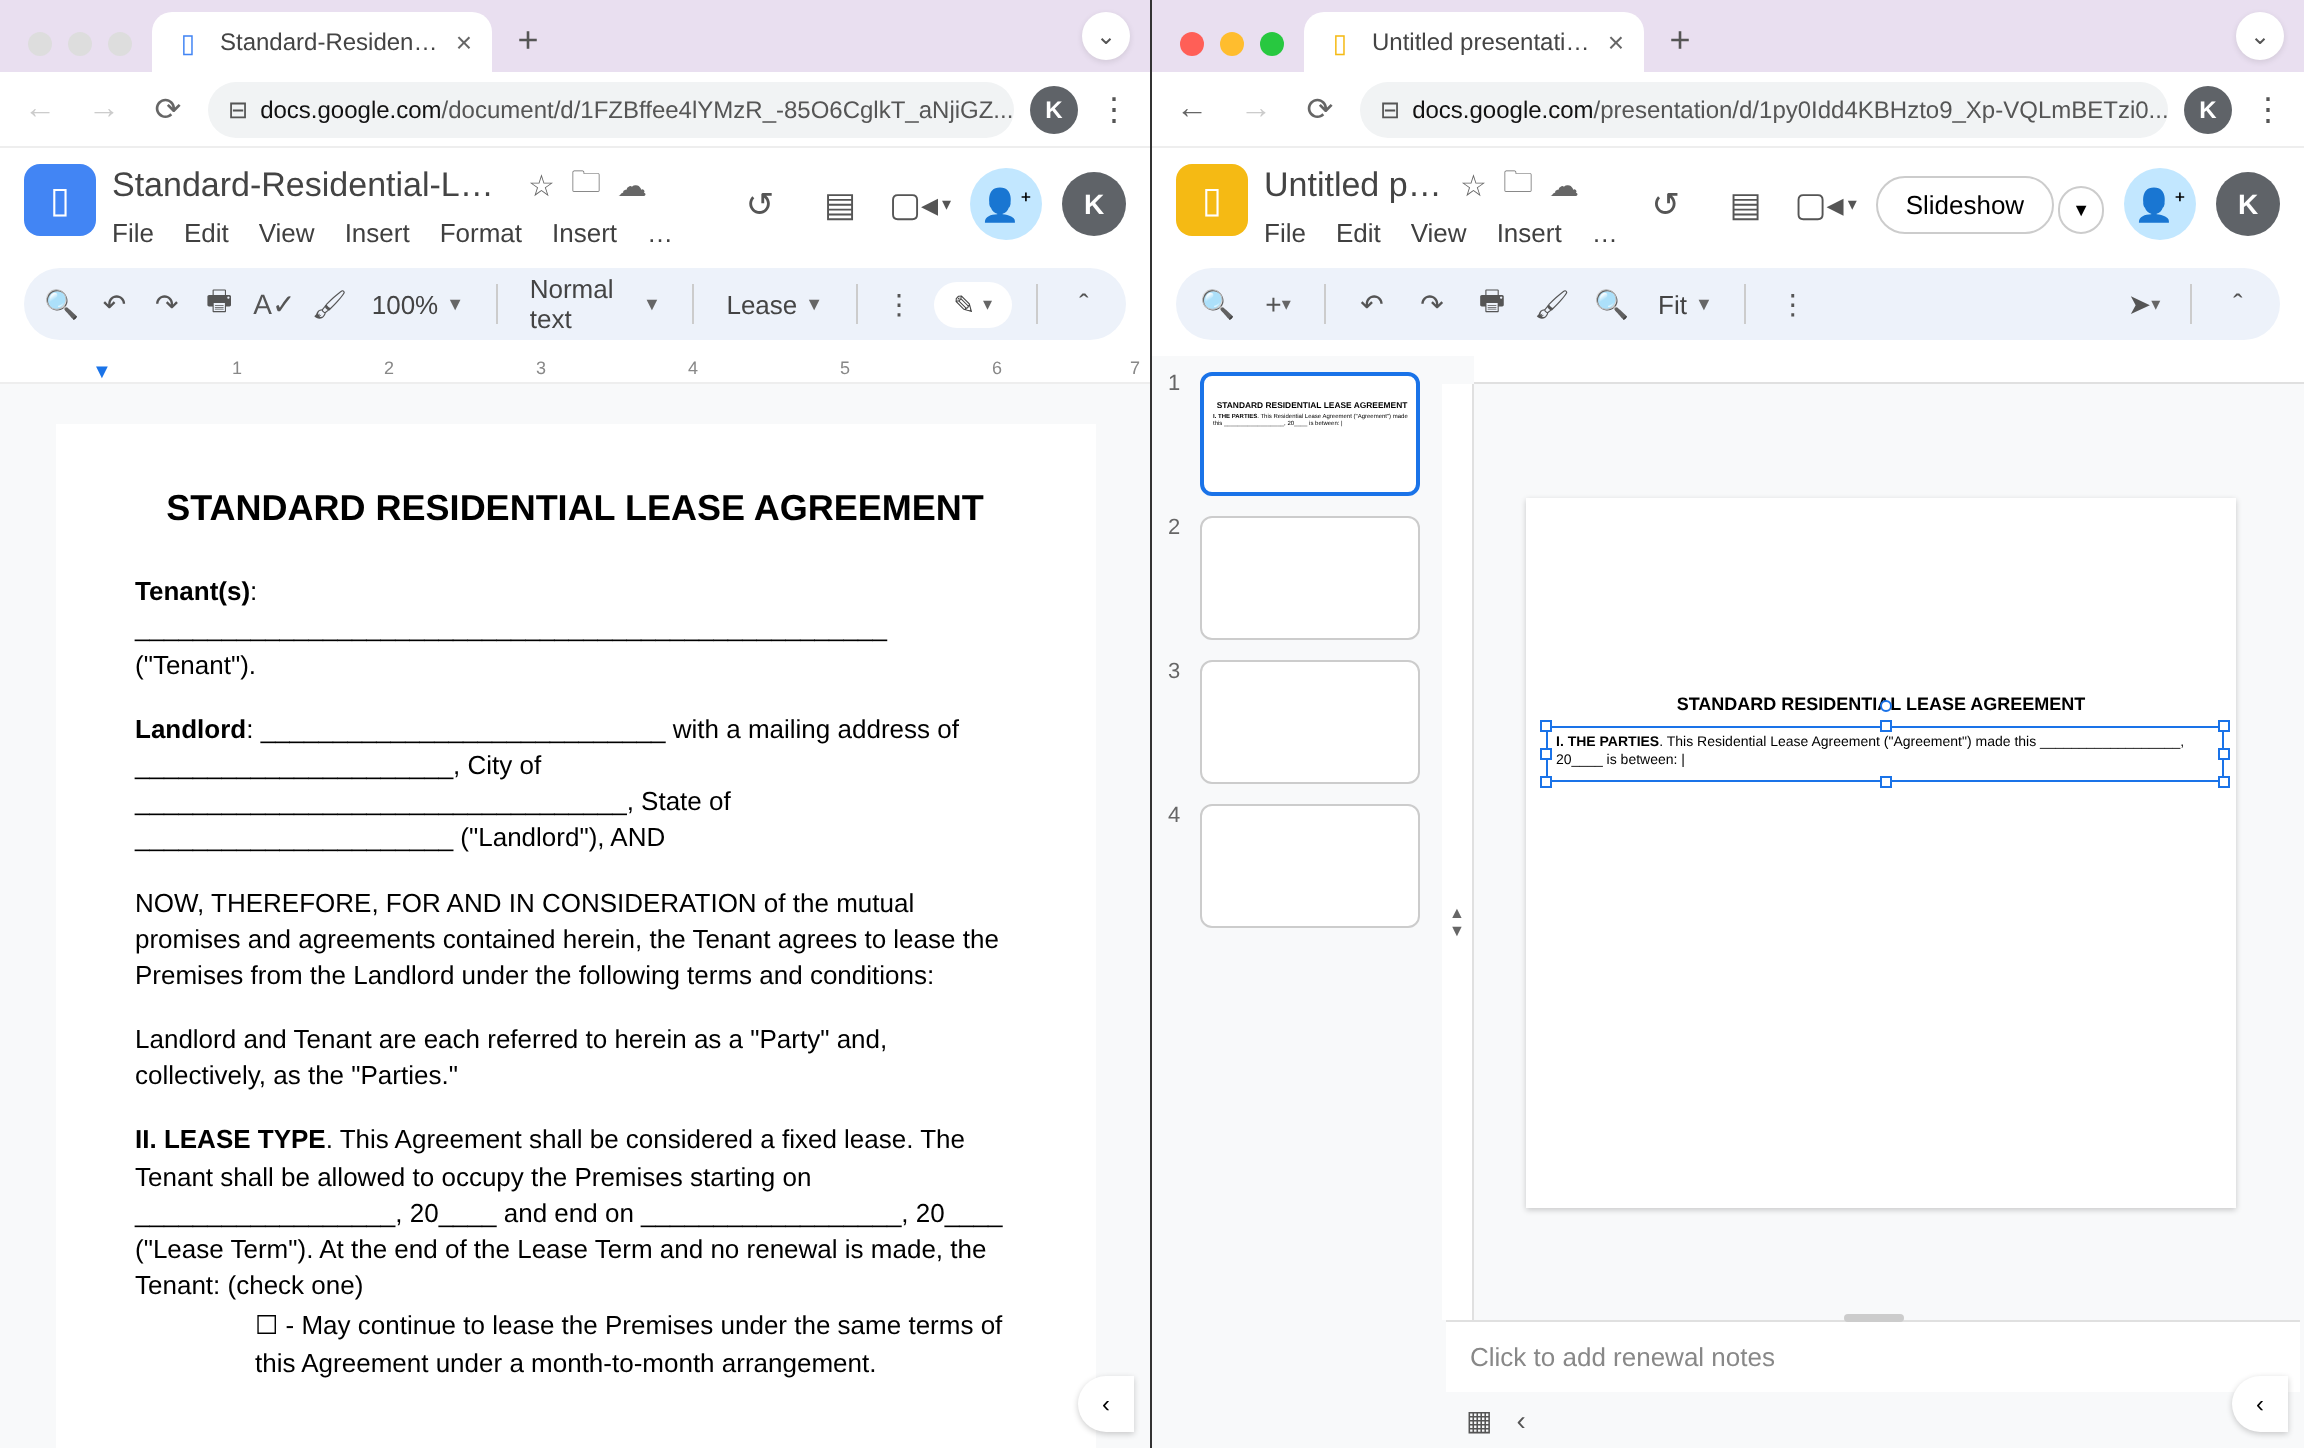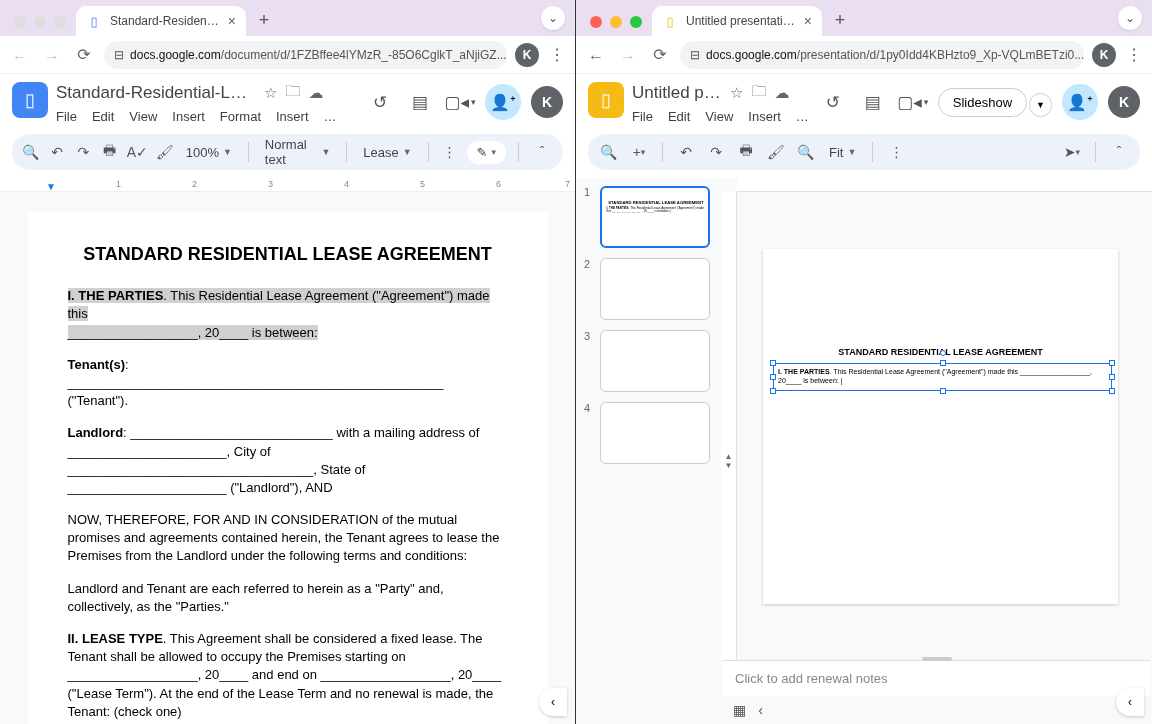--- a/index.html
+++ b/index.html
@@ -191,21 +191,20 @@
     <span class="ruler-mark" style="left:344px">4</span>
     <span class="ruler-mark" style="left:420px">5</span>
     <span class="ruler-mark" style="left:496px">6</span>
     <span class="ruler-mark" style="left:565px">7</span>
     <span style="position:absolute;left:46px;top:3px;color:#1a73e8;font-size:10px">▼</span>
   </div>
 
   <div class="doc-area">
     <div class="doc-page">
       <div class="doc-title">STANDARD RESIDENTIAL LEASE AGREEMENT</div>
-      <div class="doc-sec"><span class="highlight"><b>I. THE PARTIES</b><span>. This Residential Lease Agreement ("Agreement") made this</span></span><br><span class="highlight">__________________, 20____  is between:</span></div>
       <div class="doc-sec"><b>Tenant(s)</b><span>: ____________________________________________________ ("Tenant").</span></div>
       <div class="doc-sec"><b>Landlord</b><span>: ____________________________ with a mailing address of</span><br><span>______________________, City of __________________________________, State of</span><br><span>______________________ ("Landlord"), AND</span></div>
       <div class="doc-sec">NOW, THEREFORE, FOR AND IN CONSIDERATION of the mutual promises and agreements contained herein, the Tenant agrees to lease the Premises from the Landlord under the following terms and conditions:</div>
       <div class="doc-sec">Landlord and Tenant are each referred to herein as a "Party" and, collectively, as the "Parties."</div>
       <div class="doc-sec"><b>II. LEASE TYPE</b><span>. This Agreement shall be considered a fixed lease. The Tenant shall be allowed to occupy the Premises starting on __________________, 20____ and end on __________________, 20____ ("Lease Term"). At the end of the Lease Term and no renewal is made, the Tenant: (check one)</span>
         <div style="padding-left:60px;margin-top:2px">☐ - May continue to lease the Premises under the same terms of this Agreement under a month-to-month arrangement.</div>
         
       </div>
 
     </div>

